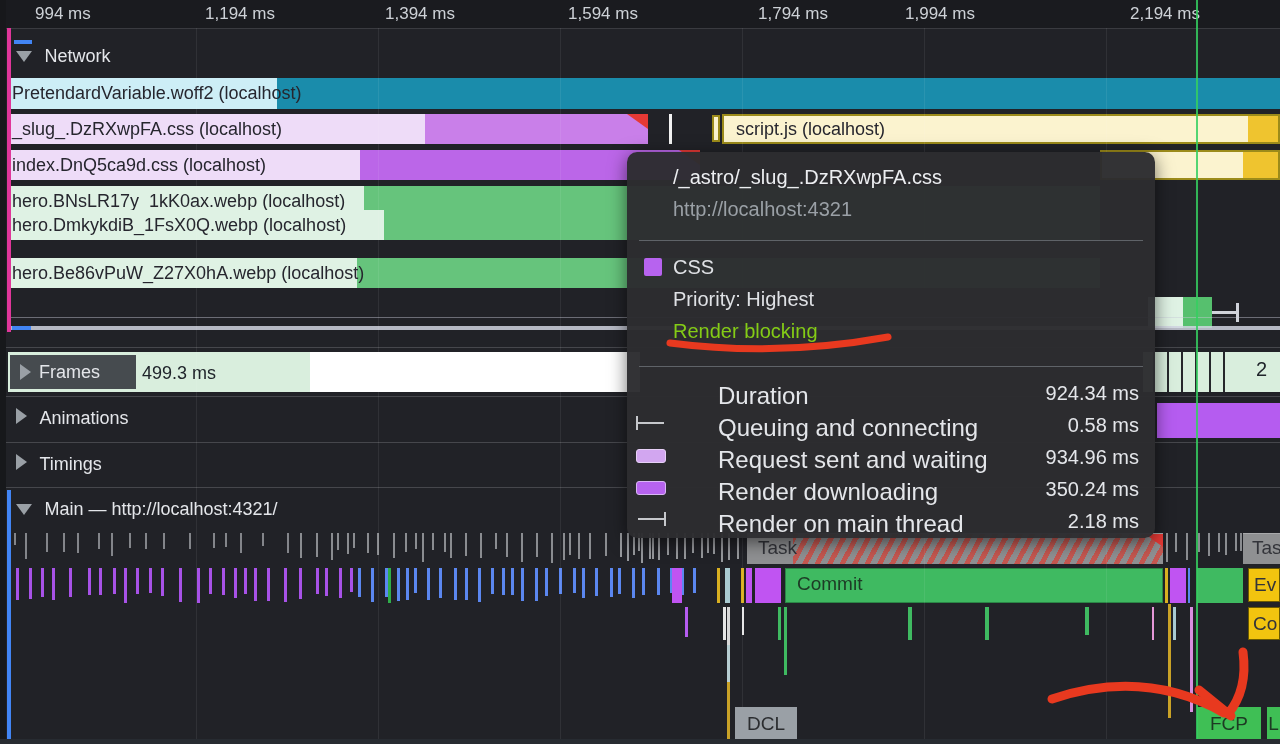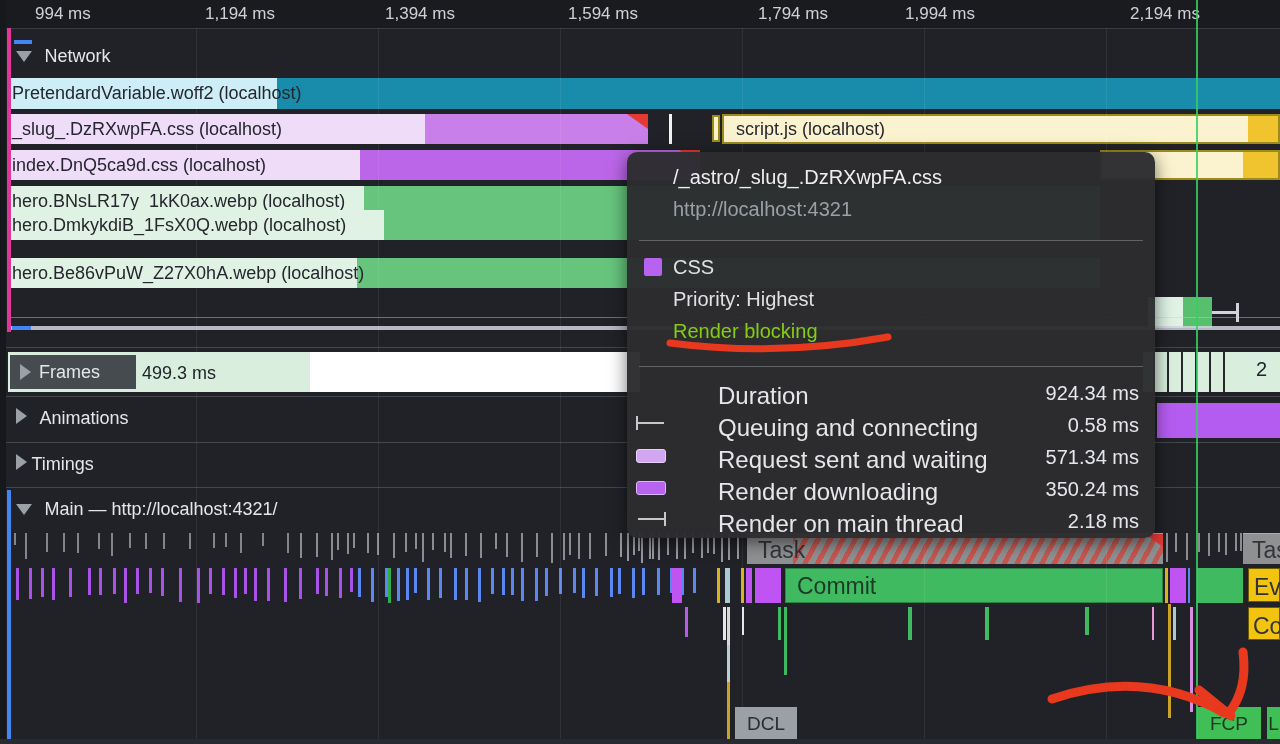--- a/index.html
+++ b/index.html
@@ -34,21 +34,21 @@
   .thickline{background:rgba(208,211,224,0.85);z-index:2;}
   
   .frames-bar{background:#d9eedd;z-index:2;}
   .frames-label-box{background:rgba(58,61,66,0.92);display:flex;align-items:center;gap:8px;padding:0 10px;box-sizing:border-box;z-index:3;}
   .frames-dur{font-size:18px;color:#20252b;z-index:3;}
   .frame-divider{position:absolute;top:0;width:2px;height:100%;background:#26272b;}
   
   .task-bar{background:#8f9092;z-index:2;border-top:1px solid #a8a9ab;box-sizing:border-box;}
   .task-hatch{position:absolute;top:0;height:100%;
     background:repeating-linear-gradient(118deg,rgba(225,57,45,0.65) 0 5px,rgba(225,57,45,0) 5px 11px);}
-  .flame-text{position:absolute;font-size:23px;color:#33343a;white-space:nowrap;z-index:3;}
+  .flame-text{position:absolute;font-size:19px;color:#33343a;white-space:nowrap;z-index:3;}
   .commit-bar{background:#3fba61;border:1px solid #2b8646;box-sizing:border-box;z-index:2;}
   .gold-box{background:#f2c40f;border:1px solid #6b5a00;box-sizing:border-box;z-index:2;}
   .marker-label{position:absolute;font-size:19px;display:flex;align-items:center;justify-content:center;z-index:4;}
   .vline{position:absolute;z-index:3;}
   
   .tooltip{left:627px;top:152px;width:528px;height:386px;background:rgba(44,44,47,0.97);
     border-radius:10px;box-shadow:0 4px 18px rgba(0,0,0,0.55);z-index:10;color:#e8eaed;}
   .tt-title{position:absolute;left:46px;top:14px;font-size:20px;color:#eceef1;white-space:nowrap;}
   .tt-url{position:absolute;left:46px;top:46px;font-size:20px;color:#9aa0a6;}
   .tt-divider{position:absolute;left:12px;width:504px;height:1px;background:#5f6368;}
@@ -179,21 +179,21 @@
   <div class="abs sep" style="top:396px"></div>
   <div class="abs" style="left:16px;top:408px;z-index:3">
     <span class="tri tri-right"></span>
     <span class="sec-title" style="margin-left:8px">Animations</span>
   </div>
   <div class="abs" style="left:1157px;top:403px;width:123px;height:35px;background:#b55cf0;z-index:2"></div>
 
   <div class="abs sep" style="top:442px"></div>
   <div class="abs" style="left:16px;top:454px;z-index:3">
     <span class="tri tri-right"></span>
-    <span class="sec-title" style="">Timings</span>
+    <span class="sec-title" style="margin-left:8px">Timings</span>
   </div>
 
   <div class="abs sep" style="top:487px"></div>
   <div class="abs blue-main-line"></div>
   <div class="abs" style="left:16px;top:499px;z-index:3">
     <span class="tri tri-down"></span>
     <span class="sec-title" style="margin-left:8px">Main — http://localhost:4321/</span>
   </div>
 
   <div class="abs" id="strip0" style="left:0;top:533px;width:1280px;height:31px;z-index:2">
@@ -398,21 +398,21 @@
         <div class="tt-icon" style="top: 262px;">
           <div class="whisker-h" style="left: 2px; width: 26px;"></div>
           <div class="whisker-v" style="left: 0px;"></div>
         </div>
         <div class="tt-stat-label" style="top: 262px;">Queuing and connecting</div>
         <div class="tt-stat-value" style="top: 262px;">0.58 ms</div>
         <div class="tt-icon" style="top: 294px;">
           <div class="icon-box light"></div>
         </div>
         <div class="tt-stat-label" style="top: 294px;">Request sent and waiting</div>
-        <div class="tt-stat-value" style="top: 294px;">571.34 ms</div>
+        <div class="tt-stat-value" style="top: 294px;">934.96 ms</div>
         <div class="tt-icon" style="top: 326px;">
           <div class="icon-box dark"></div>
         </div>
         <div class="tt-stat-label" style="top: 326px;">Render downloading</div>
         <div class="tt-stat-value" style="top: 326px;">350.24 ms</div>
         <div class="tt-icon" style="top: 358px;">
           <div class="whisker-h" style="right: 2px; width: 26px;"></div>
           <div class="whisker-v" style="right: 0px;"></div>
         </div>
         <div class="tt-stat-label" style="top: 358px;">Render on main thread</div>

